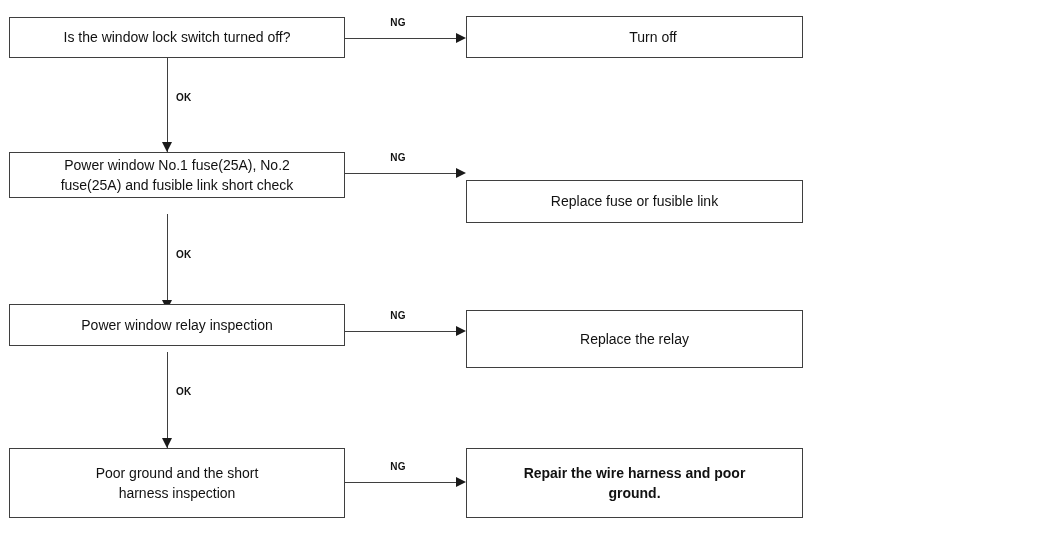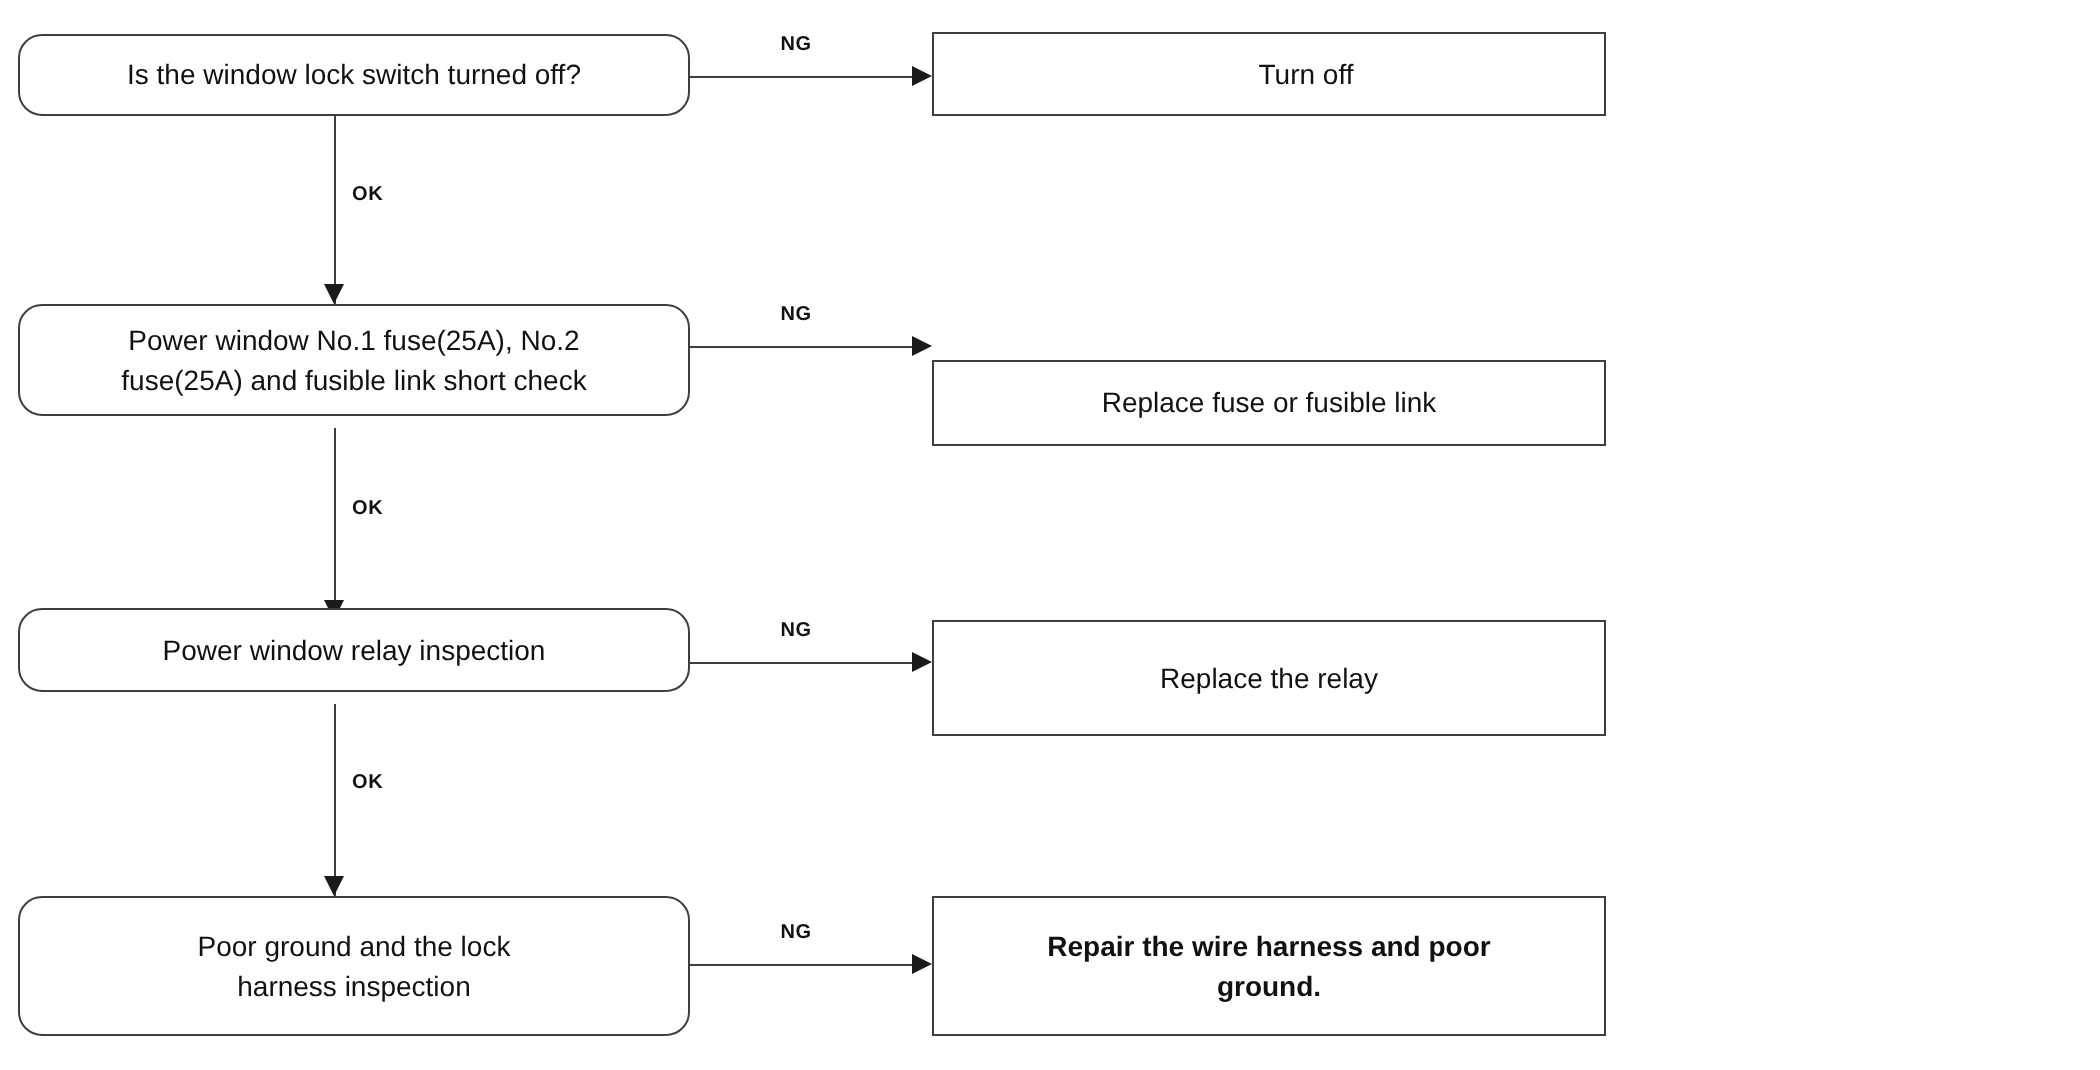--- a/index.html
+++ b/index.html
@@ -21,21 +21,21 @@
     display: flex;
     align-items: center;
     justify-content: center;
     text-align: center;
     font-size: 14px;
     color: #111111;
     line-height: 1.45;
   }
   .box .txt { display: inline-block; }
 
-  .check-box  { left: 9px;   width: 336px; border-radius: 12px; }
+  .check-box  { left: 9px;   width: 336px; }
   .action-box { left: 466px; width: 337px; }
 
   .hline { position: absolute; left: 345px; width: 112px; height: 1px; background: #3f3f3f; }
   .vline { position: absolute; left: 167px; width: 1px; background: #3f3f3f; }
 
   .arrow-right {
     position: absolute;
     width: 0; height: 0;
     border-top: 5px solid transparent;
     border-bottom: 5px solid transparent;
@@ -78,21 +78,21 @@
   <div class="arrow-right" style="top:33px;"></div>
   <div class="lbl ng-lbl" style="top:17px;">NG</div>
   <div class="box action-box" style="top:16px; height:42px;padding-left:37px;">
     <span class="txt">Turn off</span>
   </div>
 
   <div class="vline" style="top:58px; height:94px;"></div>
   <div class="arrow-down" style="top:142px;"></div>
   <div class="lbl ok-lbl" style="top:92px;">OK</div>
 
-  <div class="box check-box" style="top:152px; height:56px;">
+  <div class="box check-box" style="top:152px; height:46px;">
     <span class="txt w260">Power window No.1 fuse(25A), No.2 fuse(25A) and fusible link short check</span>
   </div>
   <div class="hline" style="top:173px;"></div>
   <div class="arrow-right" style="top:168px;"></div>
   <div class="lbl ng-lbl" style="top:152px;">NG</div>
   <div class="box action-box" style="top:152px; height:43px;margin-top:28px;">
     <span class="txt">Replace fuse or fusible link</span>
   </div>
 
   <div class="vline" style="top:214px; height:96px;"></div>
@@ -107,21 +107,21 @@
   <div class="lbl ng-lbl" style="top:310px;">NG</div>
   <div class="box action-box" style="top:310px; height:58px;">
     <span class="txt">Replace the relay</span>
   </div>
 
   <div class="vline" style="top:352px; height:96px;"></div>
   <div class="arrow-down" style="top:438px;"></div>
   <div class="lbl ok-lbl" style="top:386px;">OK</div>
 
   <div class="box check-box" style="top:448px; height:70px;">
-    <span class="txt w180">Poor ground and the lock harness inspection</span>
+    <span class="txt w180">Poor ground and the short harness inspection</span>
   </div>
   <div class="hline" style="top:482px;"></div>
   <div class="arrow-right" style="top:477px;"></div>
   <div class="lbl ng-lbl" style="top:461px;">NG</div>
   <div class="box action-box" style="top:448px; height:70px;">
     <span class="txt w250">Repair the wire harness and poor ground.</span>
   </div>
 
 </div>
 

